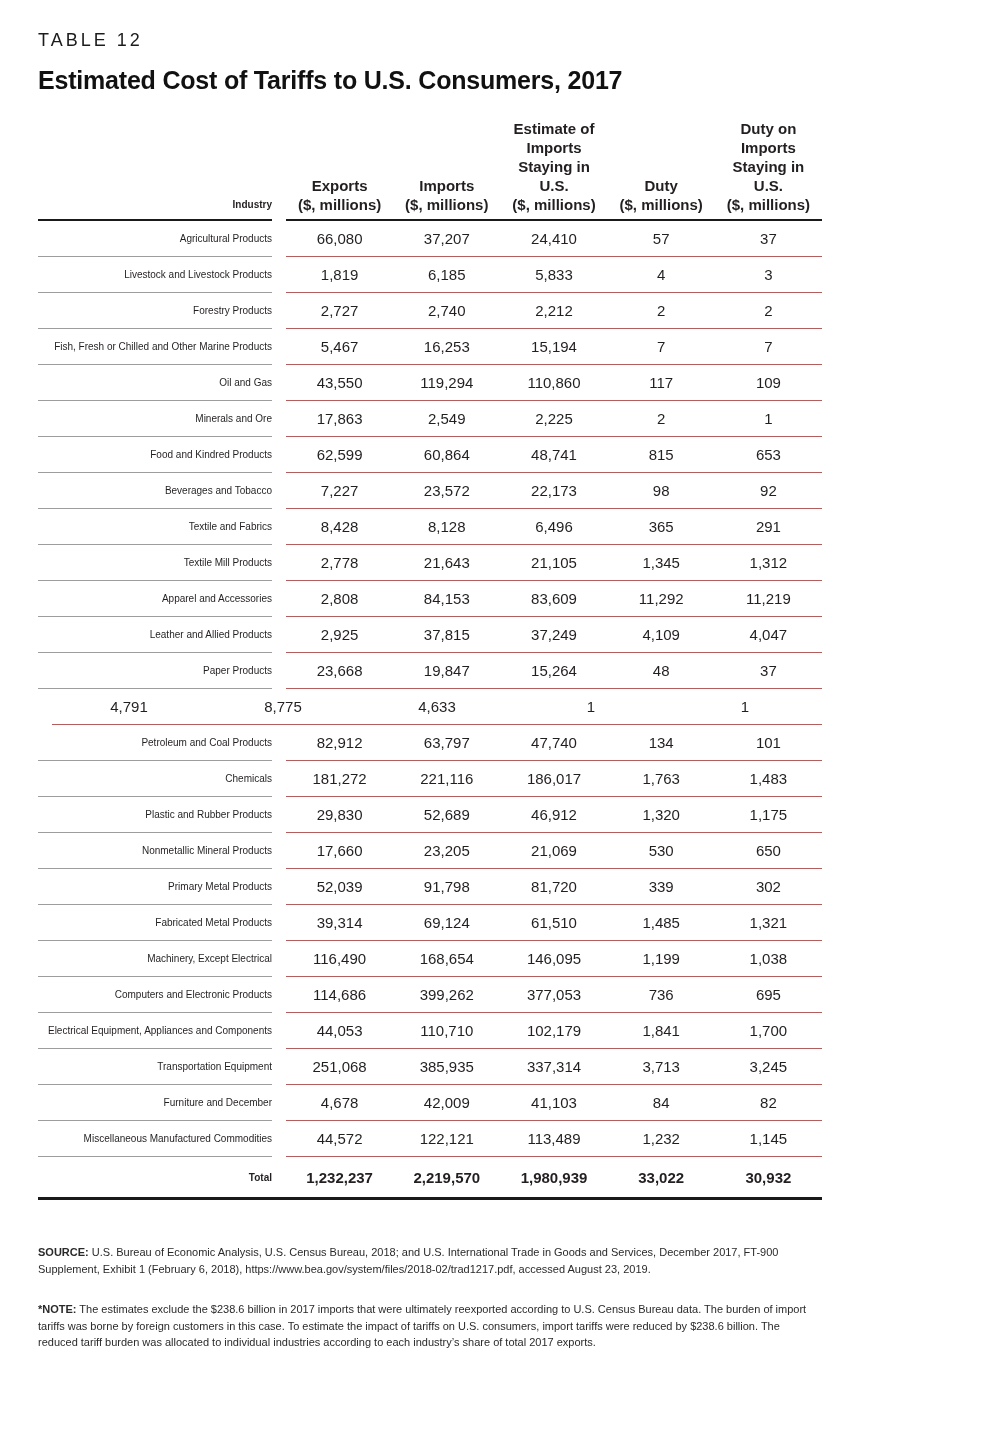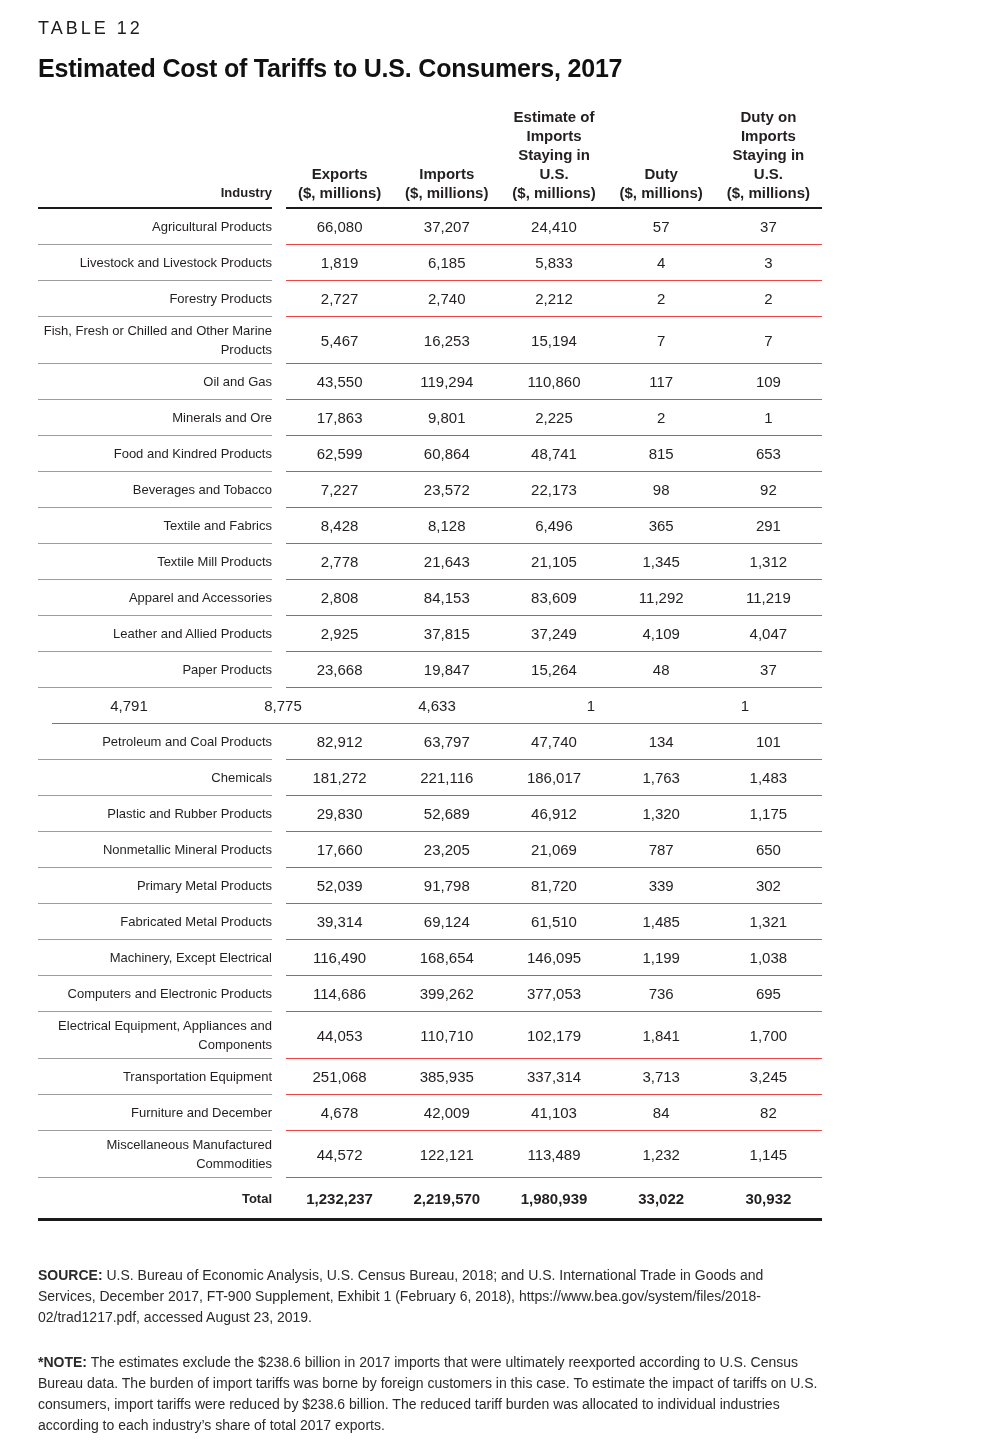--- a/index.html
+++ b/index.html
@@ -5,21 +5,21 @@
   * { margin: 0; padding: 0; box-sizing: border-box; }
   html, body { background: #ffffff; }
   body {
     width: 1000px;
     height: 1451px;
     font-family: "Liberation Sans", "DejaVu Sans", sans-serif;
     color: #231f20;
     overflow: hidden;
   }
   .page {
-    padding: 18px 38px 0 38px;
+    padding: 30px 38px 0 38px;
     width: 860px;
   }
   .table-label {
     font-size: 18px;
     font-weight: 400;
     letter-spacing: 3px;
     color: #1c1c1c;
   }
   .page-title {
     font-size: 25px;
@@ -39,21 +39,21 @@
   .industry-col {
     width: 234px;
     flex: 0 0 234px;
     display: flex;
     align-items: center;
     justify-content: flex-end;
     text-align: right;
     border-bottom: 1px solid #9d9d9d;
     padding: 4px 0;
     min-height: 35px;
-    font-size: 13px;
+    font-size: 10px;
     line-height: 19px;
   }
   .data-cols {
     flex: 1 1 auto;
     margin-left: 14px;
     display: grid;
     grid-template-columns: repeat(5, 1fr);
     border-bottom: 1px solid #ef4444;
   }
   .val-cell {
@@ -88,21 +88,21 @@
   .total-row .industry-col {
     border-bottom: none;
     font-weight: 700;
   }
   .total-row .data-cols { border-bottom: none; }
   .total-row .val-cell { font-weight: 700; min-height: 40px; }
 
   
   .foot {
     margin-top: 44px;
-    font-size: 14px;
+    font-size: 11px;
     line-height: 1.5;
     color: #2a2a2a;
   }
   .foot + .foot { margin-top: 24px; }
   .foot b { font-weight: 700; }
 </style>
 </head>
 <body>
 
 <div class="page">
@@ -181,21 +181,21 @@
             <div class="val-cell">119,294</div>
             <div class="val-cell">110,860</div>
             <div class="val-cell">117</div>
             <div class="val-cell">109</div>
           </div>
         </div>
         <div class="row">
           <div class="industry-col">Minerals and Ore</div>
           <div class="data-cols">
             <div class="val-cell">17,863</div>
-            <div class="val-cell">9,801</div>
+            <div class="val-cell">2,549</div>
             <div class="val-cell">2,225</div>
             <div class="val-cell">2</div>
             <div class="val-cell">1</div>
           </div>
         </div>
         <div class="row">
           <div class="industry-col">Food and Kindred Products</div>
           <div class="data-cols">
             <div class="val-cell">62,599</div>
             <div class="val-cell">60,864</div>
@@ -302,21 +302,21 @@
             <div class="val-cell">1,320</div>
             <div class="val-cell">1,175</div>
           </div>
         </div>
         <div class="row">
           <div class="industry-col">Nonmetallic Mineral Products</div>
           <div class="data-cols">
             <div class="val-cell">17,660</div>
             <div class="val-cell">23,205</div>
             <div class="val-cell">21,069</div>
-            <div class="val-cell">787</div>
+            <div class="val-cell">530</div>
             <div class="val-cell">650</div>
           </div>
         </div>
         <div class="row">
           <div class="industry-col">Primary Metal Products</div>
           <div class="data-cols">
             <div class="val-cell">52,039</div>
             <div class="val-cell">91,798</div>
             <div class="val-cell">81,720</div>
             <div class="val-cell">339</div>

